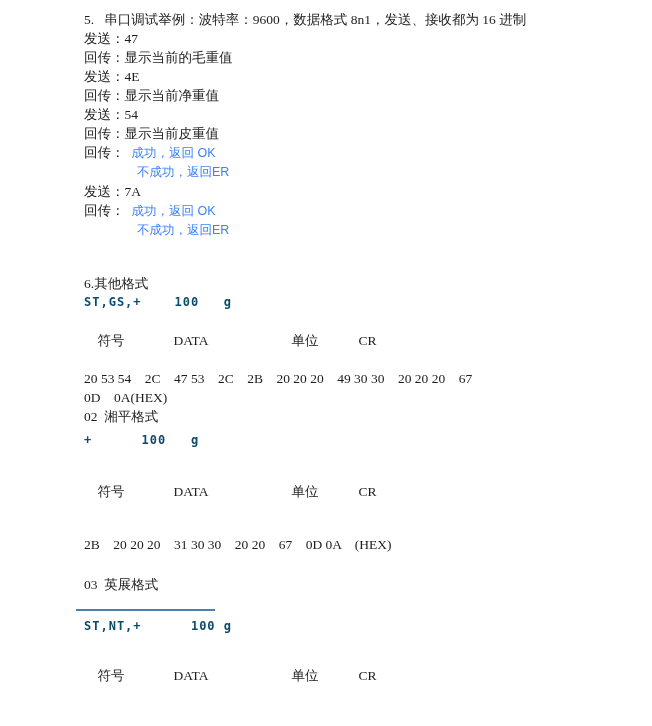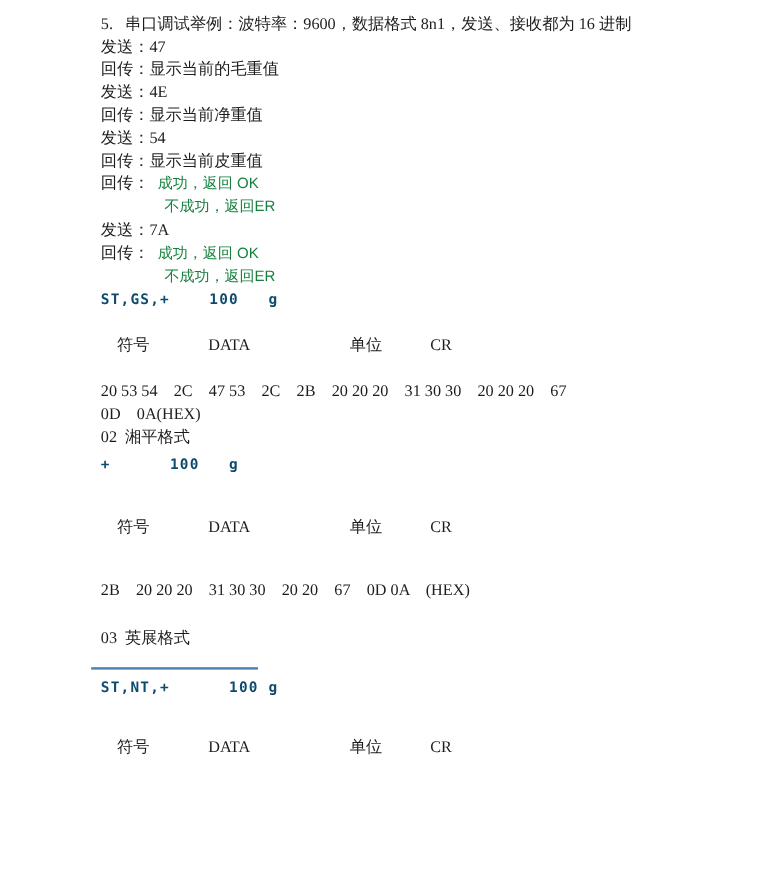--- a/index.html
+++ b/index.html
@@ -19,21 +19,21 @@
   .line {
     white-space: pre;
     font-size: 13.5px;
     line-height: 19px;
     min-height: 19px;
   }
   .serif { font-family: "Liberation Serif", "DejaVu Serif", serif; }
   .sans  {
     font-family: "Liberation Sans", "DejaVu Sans", sans-serif;
     font-size: 12.5px;
-    color: #15803d;
+    color: #3b82f6;
   }
   .mono  {
     font-family: "DejaVu Sans Mono", "Liberation Mono", monospace;
     font-weight: bold;
     font-size: 12px;
     letter-spacing: 1px;
     color: #0c4a6e;
   }
   .ok-text { margin-left: 7px; }
   .indent-err { padding-left: 53px; }
@@ -74,26 +74,27 @@
   <div class="line serif">发送：4E</div>
   <div class="line serif">回传：显示当前净重值</div>
   <div class="line serif">发送：54</div>
   <div class="line serif">回传：显示当前皮重值</div>
   <div class="line serif"><span>回传：</span><span class="sans ok-text">成功，返回 OK</span></div>
   <div class="line sans indent-err">不成功，返回ER</div>
   <div class="line serif">发送：7A</div>
   <div class="line serif"><span>回传：</span><span class="sans ok-text">成功，返回 OK</span></div>
   <div class="line sans indent-err">不成功，返回ER</div>
 
+  <div class="line serif mt-sec6">6.其他格式</div>
 
   <div class="line mono">ST,GS,+    100   g</div>
   <div class="line serif cols">
     <span class="c1">符号</span><span class="c2">DATA</span><span class="c3">单位</span><span class="c4">CR</span>
   </div>
-  <div class="line serif">20 53 54    2C    47 53    2C    2B    20 20 20    31 30 30    20 20 20    67</div>
+  <div class="line serif">20 53 54    2C    47 53    2C    2B    20 20 20    49 30 30    20 20 20    67</div>
   <div class="line serif">0D    0A(HEX)</div>
 
   <div class="line serif mt-f2t">02  湘平格式</div>
   <div class="line mono mt-f2d">+      100   g</div>
   <div class="line serif cols mt-f2c">
     <span class="c1">符号</span><span class="c2">DATA</span><span class="c3">单位</span><span class="c4">CR</span>
   </div>
   <div class="line serif mt-f2h">2B    20 20 20    31 30 30    20 20    67    0D 0A    (HEX)</div>
 
   <div class="line serif mt-f3t"><span class="underlined">03  英展格式</span></div>

